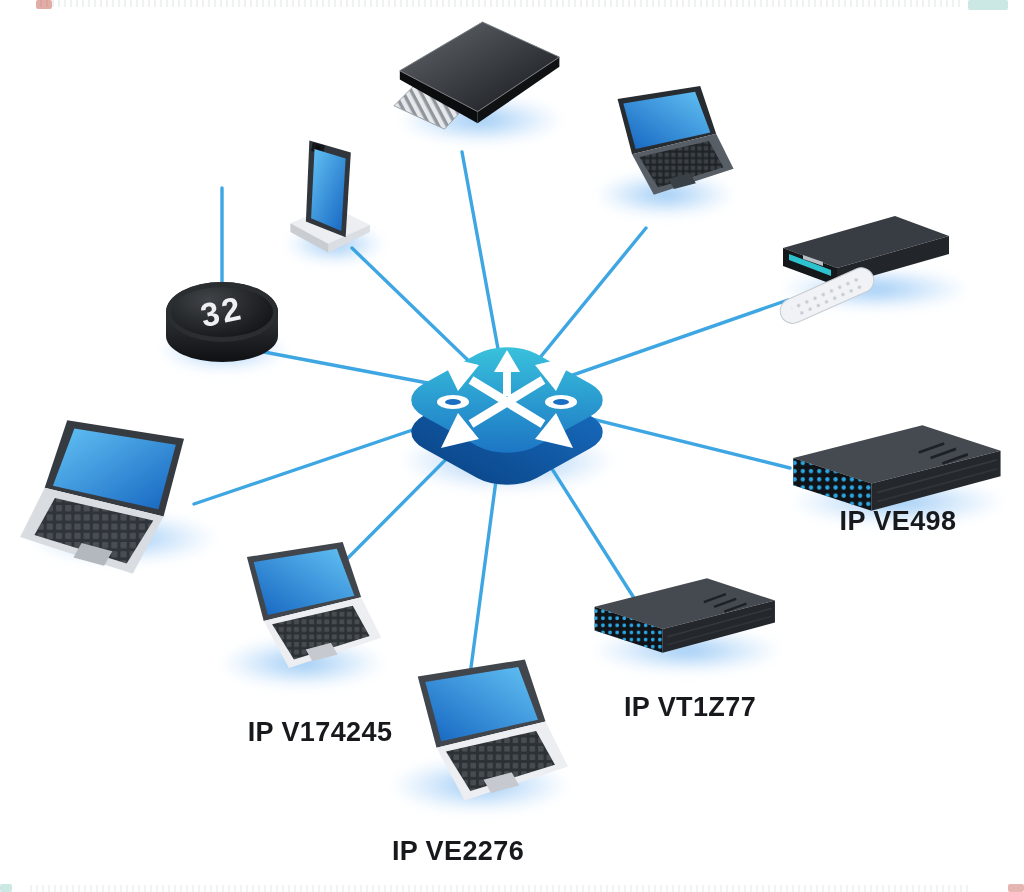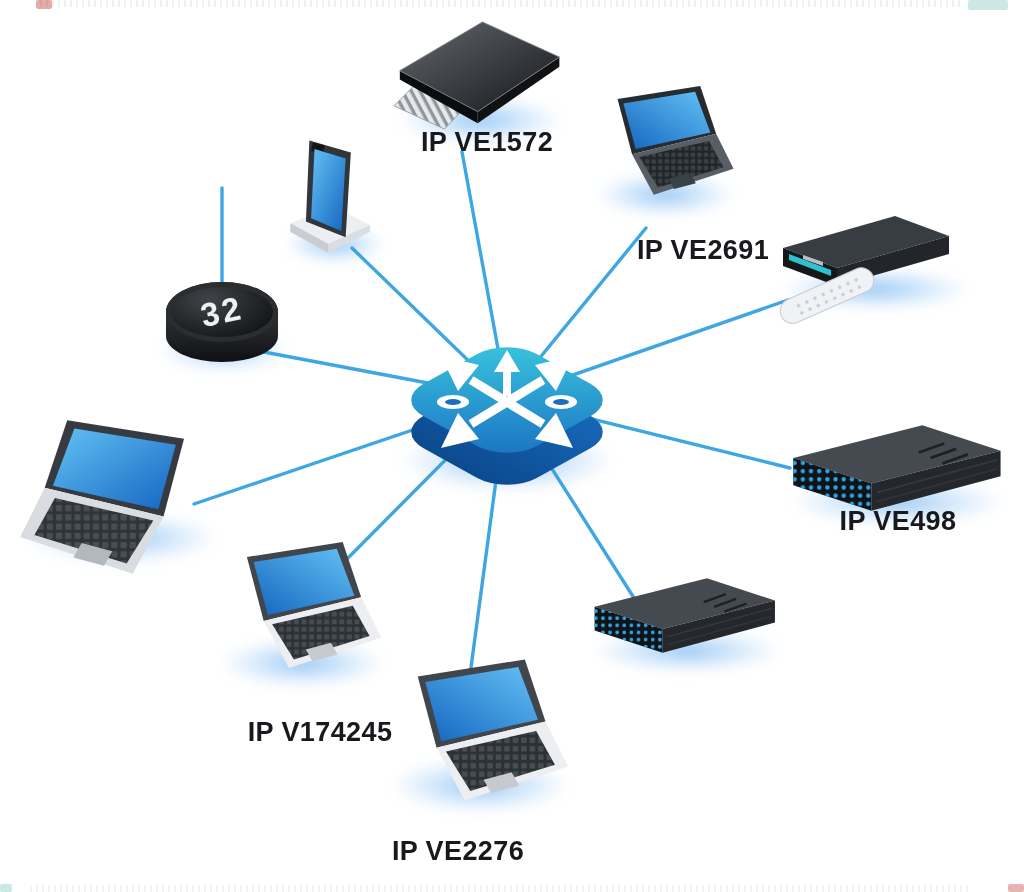--- a/index.html
+++ b/index.html
@@ -229,23 +229,22 @@
           <line x1="176" y1="50" x2="204" y2="40"></line>
       </g>
       <polygon points="98,72 12,44 12,74 98,102" fill="#101317"></polygon>
       <polygon points="98,72 12,44 12,74 98,102" fill="url(#pDots)"></polygon>
       <polygon points="98,72 240,36 240,64 98,102" fill="#24282d"></polygon>
       <line x1="104" y1="82" x2="236" y2="46" stroke="rgba(255,255,255,.08)" stroke-width="2"></line>
       <line x1="104" y1="92" x2="236" y2="56" stroke="rgba(255,255,255,.06)" stroke-width="2"></line>
     </svg>
   </div>
 
-  <div class="lbl" style="left:487px;top:127px">IP VE1572</div>
-  <div class="lbl" style="left:703px;top:235px">IP VE2691</div>
   <div class="lbl" style="left:898px;top:506px">IP VE498</div>
+  <div class="lbl" style="left:690px;top:692px">IP VT1Z77</div>
   <div class="lbl" style="left:458px;top:836px">IP VE2276</div>
   <div class="lbl" style="left:320px;top:717px">IP V174245</div>
 
   <div class="noise" style="left:40px;top:0;width:920px;height:7px;opacity:.4"></div>
   <div class="noise" style="left:30px;top:885px;width:940px;height:7px;opacity:.35"></div>
   <div class="speck" style="left:36px;top:0;width:16px;height:9px;background:rgba(190,70,60,.45)"></div>
   <div class="speck" style="left:968px;top:0;width:40px;height:10px;background:rgba(110,190,180,.35)"></div>
   <div class="speck" style="left:0;top:884px;width:12px;height:8px;background:rgba(110,190,180,.35)"></div>
   <div class="speck" style="left:1008px;top:884px;width:16px;height:8px;background:rgba(190,70,60,.4)"></div>
 

